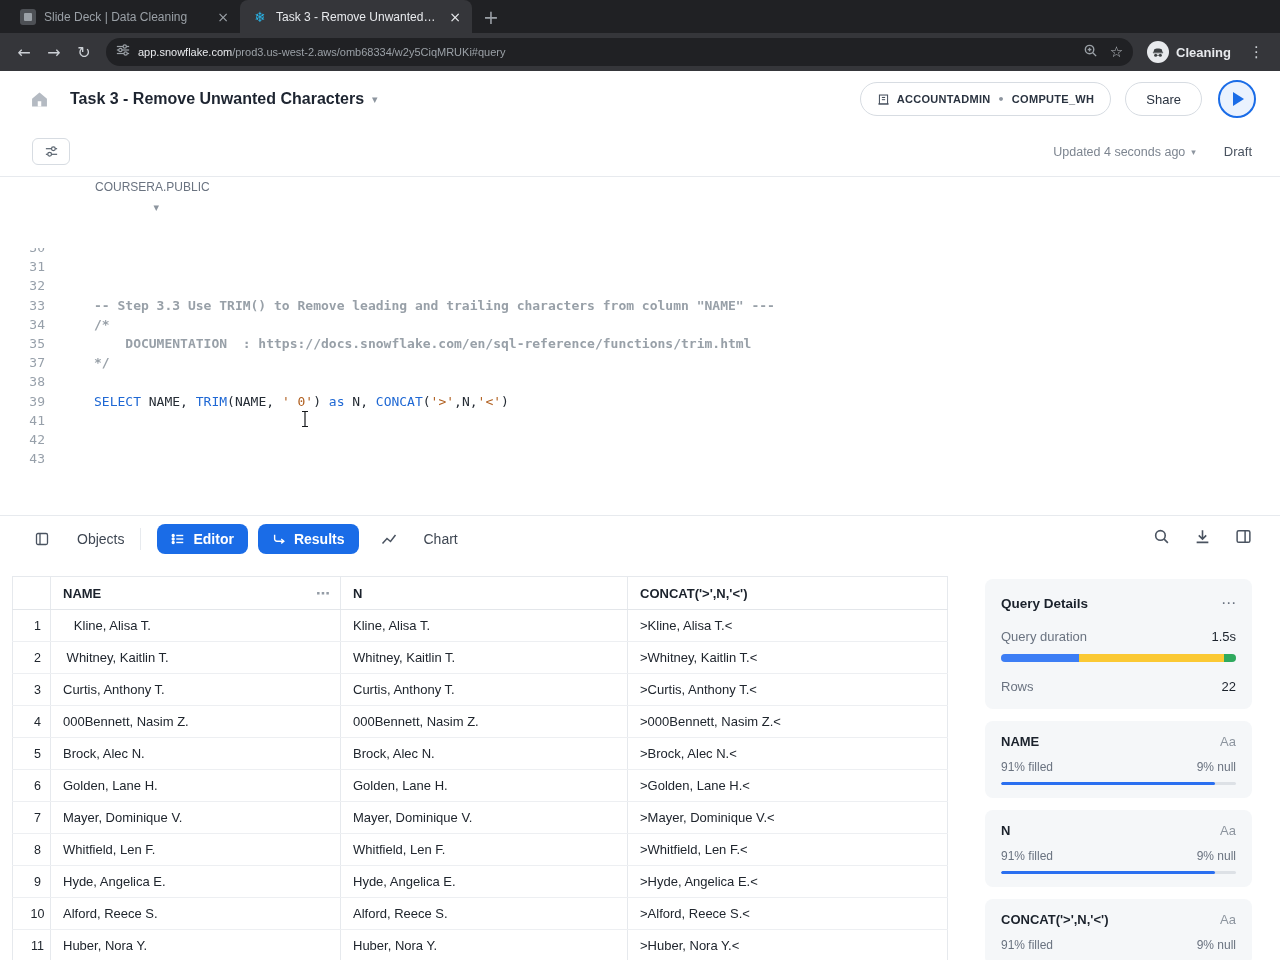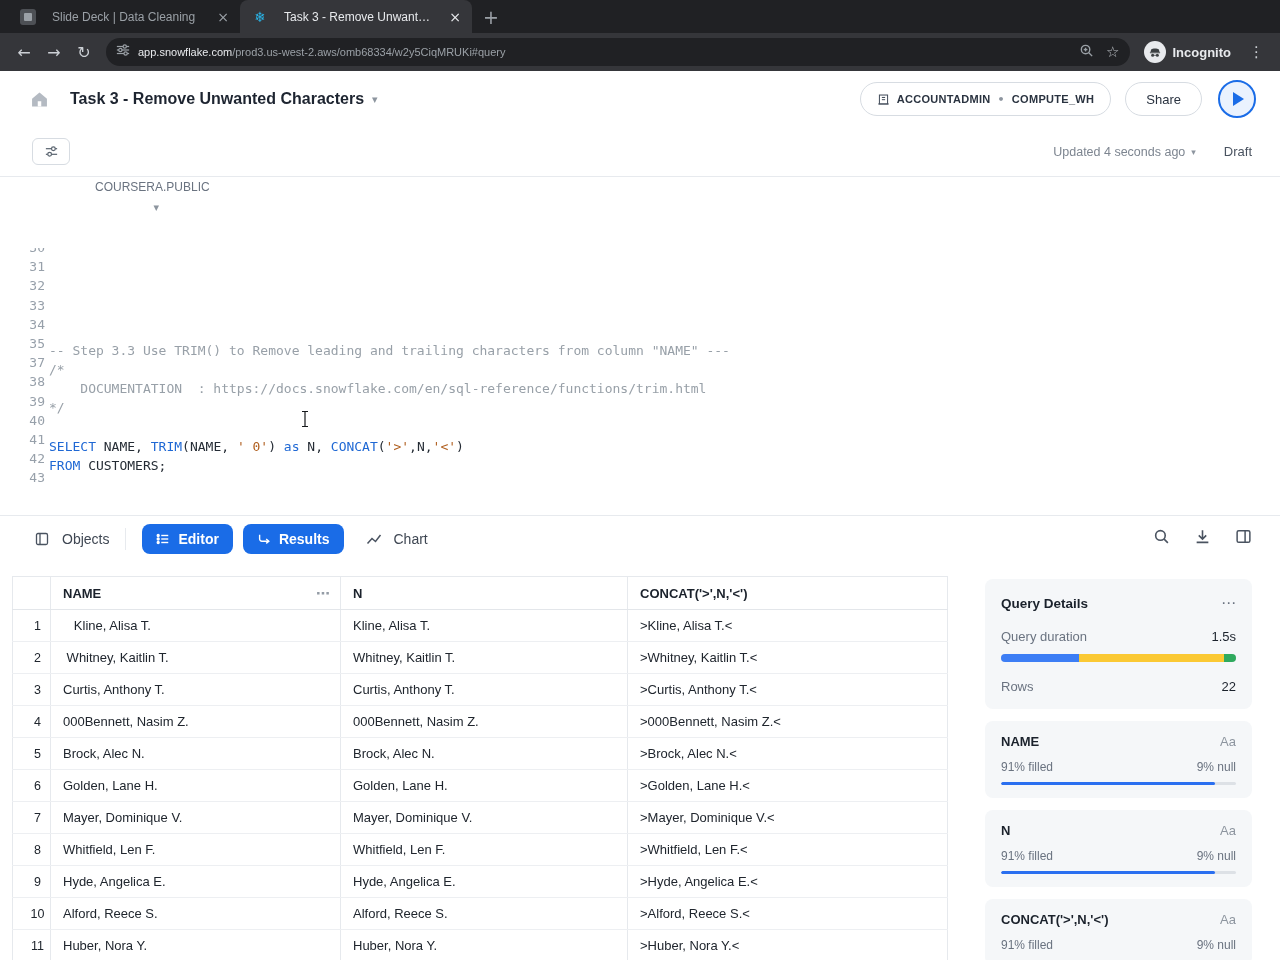--- a/index.html
+++ b/index.html
@@ -7,21 +7,21 @@
   .screen {
     width:1280px; height:960px; overflow:hidden; position:relative;
     background:#fff; font-family:"Liberation Sans", sans-serif; margin:0 auto;
   }
   [data-interactable="true"] { cursor:pointer; }
 
   
   .tabstrip { height:33px; background:#202124; display:flex; align-items:flex-end; padding-left:8px; }
   .tab-list { display:flex; align-items:flex-end; height:33px; }
   .tab {
-    width:232px; height:33px; display:flex; align-items:center; gap:16px;
+    width:232px; height:33px; display:flex; align-items:center; gap:8px;
     padding:0 8px 0 12px; color:#9aa0a6; font-size:12px; border-radius:8px 8px 0 0;
   }
   .tab.active { background:#35363a; color:#e8eaed; }
   .tab-title { flex:1; white-space:nowrap; overflow:hidden; text-overflow:ellipsis; }
   .tab-close { font-size:14px; color:inherit; padding:0 3px; font-family:"DejaVu Sans",sans-serif; }
   .fav { width:16px; height:16px; flex:0 0 16px; display:flex; align-items:center; justify-content:center; }
   .fav.slides-icon { background:#4d5055; border-radius:3px; position:relative; }
   .fav.slides-icon::after { content:""; position:absolute; left:4px; top:4px; width:8px; height:8px; background:#9aa0a6; border-radius:1px; }
   .fav.snowflake-icon { color:#29b5e8; font-size:14px; font-family:"DejaVu Sans",sans-serif; }
   .newtab { width:26px; height:26px; margin:0 0 3px 6px; display:flex; align-items:center; justify-content:center;
@@ -64,32 +64,32 @@
   .updated { font-size:12.5px; color:#7d8590; margin-right:28px; display:flex; align-items:center; gap:6px; }
   .updated .title-caret { font-size:9px; margin-left:0; }
   .draft { font-size:13px; color:#4a5360; }
 
   
   .editor-region { height:338px; position:relative; background:#fff; }
   .context-row { height:40px; display:flex; align-items:center; padding-left:95px; }
   .context-sel { font-size:12px; color:#6a7380; display:flex; align-items:center; gap:7px;flex-direction:column; }
   .code-viewport { margin-top:31px; height:267px; overflow:hidden; }
   .code-stack { margin-top:-10px; font-family:"DejaVu Sans Mono", monospace; font-size:13px; }
-  .code-line { display:flex; line-height:19.2px; height:19.2px; white-space:pre;flex-direction:column; }
+  .code-line { display:flex; line-height:19.2px; height:19.2px; white-space:pre; }
   .gutter { width:45px; text-align:right; color:#97a0aa; flex:0 0 45px; }
   .code-text { padding-left:49px; color:#252c35; }
-  .tok-c { color:#98a0a8; }
+  .tok-c { color:#98a0a8;font-weight:bold; }
   .tok-k { color:#1f68d4; }
   .tok-s { color:#b05f1f; }
   .tok-i { color:#252c35; }
   .ibeam { position:absolute; left:300px; top:233px; }
 
   
   .panel-tabs { height:46px; border-top:1px solid #e7eaee; display:flex; align-items:center; padding:0 28px 0 34px; background:#fff; }
-  .ptab { display:flex; align-items:center; gap:12px; font-size:14px; color:#3f4753; }
+  .ptab { display:flex; align-items:center; gap:27px; font-size:14px; color:#3f4753; }
   .ptab-sep { width:1px; height:22px; background:#e7eaee; margin:0 16px; }
   .pill-tab { height:30px; border-radius:8px; background:#1a6ce7; color:#fff; display:flex; align-items:center;
     gap:8px; padding:0 14px; font-size:14px; font-weight:700; margin-right:10px; }
   .chart-tab { margin-left:12px; }
   .right-icons { display:flex; align-items:center; gap:24px; }
 
   
   .content-row { display:flex; padding-top:15px; height:399px; overflow:hidden; }
   .table-wrap { margin-left:12px; width:935px; }
   table.results { border-collapse:collapse; width:935px; table-layout:fixed; font-size:13px; }
@@ -175,21 +175,21 @@
     <div class="incog" data-interactable="false">
       <span class="incog-circle" data-interactable="false">
         <svg width="14" height="14" viewBox="0 0 24 24" fill="#3c4043">
           <path d="M12 6c-3 0-5 .5-6.3 1.4L4.2 12h15.6l-1.5-4.6C17 6.5 15 6 12 6z"></path>
           <rect x="3" y="12.6" width="18" height="1.6" rx="0.8"></rect>
           <circle cx="8" cy="17.6" r="2.6"></circle>
             <circle cx="16" cy="17.6" r="2.6"></circle>
           <rect x="10.4" y="16.9" width="3.2" height="1.2"></rect>
         </svg>
       </span>
-      <span class="incog-label" data-interactable="false">Incognito</span>
+      <span class="incog-label" data-interactable="false">Cleaning</span>
     </div>
     <div class="kebab" data-interactable="true">⋮</div>
   </div>
 
   <div class="sf-header" data-interactable="false">
     <div class="home-btn" data-interactable="true">
       <svg width="21" height="21" viewBox="0 0 24 24" fill="#b4bac2">
         <path d="M3.5 11.2 L12 4 L20.5 11.2 V20 H3.5 Z"></path>
         <rect x="10" y="14" width="4" height="6" fill="#ffffff"></rect>
       </svg>
@@ -242,21 +242,20 @@
       <div class="code-stack" data-interactable="false">
           <div class="code-line" data-interactable="true"><span class="gutter" data-interactable="false">30</span><span class="code-text" data-interactable="false"></span></div>
           <div class="code-line" data-interactable="true"><span class="gutter" data-interactable="false">31</span><span class="code-text" data-interactable="false"></span></div>
           <div class="code-line" data-interactable="true"><span class="gutter" data-interactable="false">32</span><span class="code-text" data-interactable="false"></span></div>
           <div class="code-line" data-interactable="true"><span class="gutter" data-interactable="false">33</span><span class="code-text" data-interactable="false"><span class="tok-c" data-interactable="false">-- Step 3.3 Use TRIM() to Remove leading and trailing characters from column "NAME" ---</span></span></div>
           <div class="code-line" data-interactable="true"><span class="gutter" data-interactable="false">34</span><span class="code-text" data-interactable="false"><span class="tok-c" data-interactable="false">/*</span></span></div>
           <div class="code-line" data-interactable="true"><span class="gutter" data-interactable="false">35</span><span class="code-text" data-interactable="false"><span class="tok-c" data-interactable="false">    DOCUMENTATION  : https://docs.snowflake.com/en/sql-reference/functions/trim.html</span></span></div>
           <div class="code-line" data-interactable="true"><span class="gutter" data-interactable="false">37</span><span class="code-text" data-interactable="false"><span class="tok-c" data-interactable="false">*/</span></span></div>
           <div class="code-line" data-interactable="true"><span class="gutter" data-interactable="false">38</span><span class="code-text" data-interactable="false"></span></div>
           <div class="code-line" data-interactable="true"><span class="gutter" data-interactable="false">39</span><span class="code-text" data-interactable="false"><span class="tok-k" data-interactable="false">SELECT</span><span class="tok-i" data-interactable="false"> NAME, </span><span class="tok-k" data-interactable="false">TRIM</span><span class="tok-i" data-interactable="false">(NAME, </span><span class="tok-s" data-interactable="false">' 0'</span><span class="tok-i" data-interactable="false">) </span><span class="tok-k" data-interactable="false">as</span><span class="tok-i" data-interactable="false"> N, </span><span class="tok-k" data-interactable="false">CONCAT</span><span class="tok-i" data-interactable="false">(</span><span class="tok-s" data-interactable="false">'&gt;'</span><span class="tok-i" data-interactable="false">,N,</span><span class="tok-s" data-interactable="false">'&lt;'</span><span class="tok-i" data-interactable="false">)</span></span></div>
-          <div class="code-line" data-interactable="true"><span class="gutter" data-interactable="false">40</span><span class="code-text" data-interactable="false"><span class="tok-k" data-interactable="false">FROM</span><span class="tok-i" data-interactable="false"> CUSTOMERS;</span></span></div>
           <div class="code-line" data-interactable="true"><span class="gutter" data-interactable="false">41</span><span class="code-text" data-interactable="false"></span></div>
           <div class="code-line" data-interactable="true"><span class="gutter" data-interactable="false">42</span><span class="code-text" data-interactable="false"></span></div>
           <div class="code-line" data-interactable="true"><span class="gutter" data-interactable="false">43</span><span class="code-text" data-interactable="false"></span></div>
         </div>
     </div>
     <div class="ibeam" data-interactable="false">
       <svg width="10" height="18" viewBox="0 0 10 18" fill="none" stroke="#16181b" stroke-width="1.2">
         <path d="M2 1.5 h6 M5 1.5 v15 M2 16.5 h6"></path>
       </svg>
     </div>

